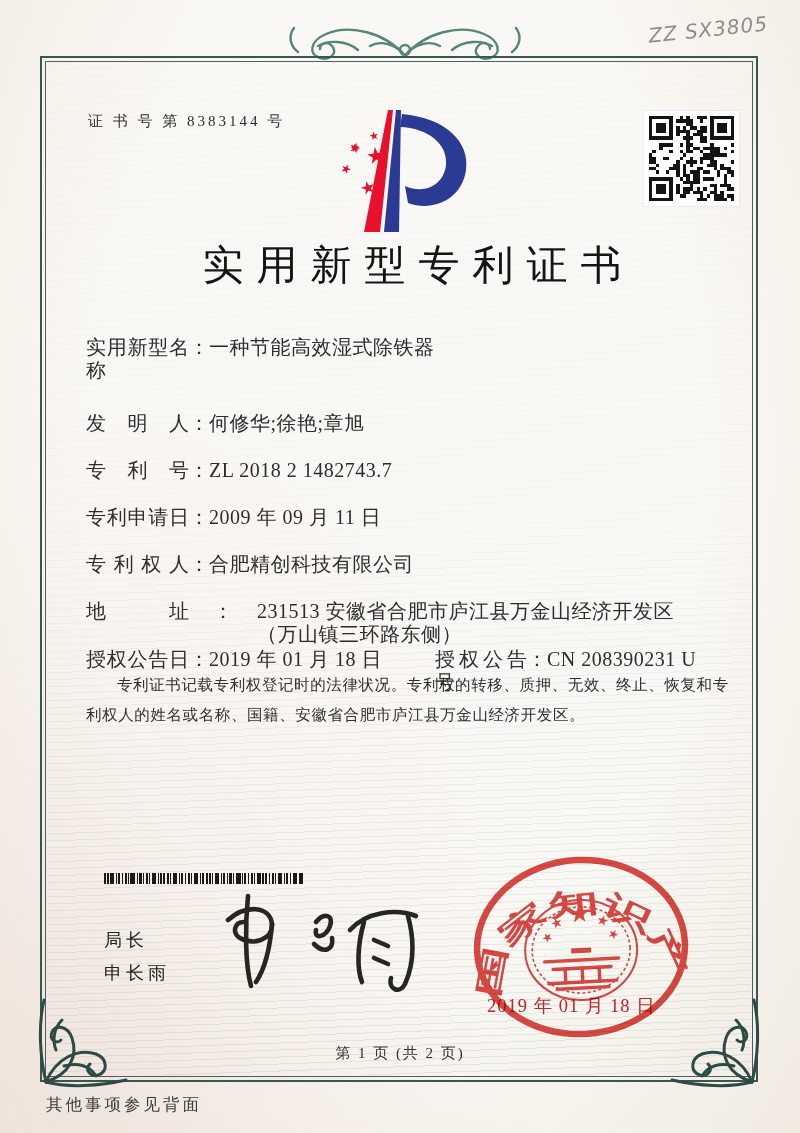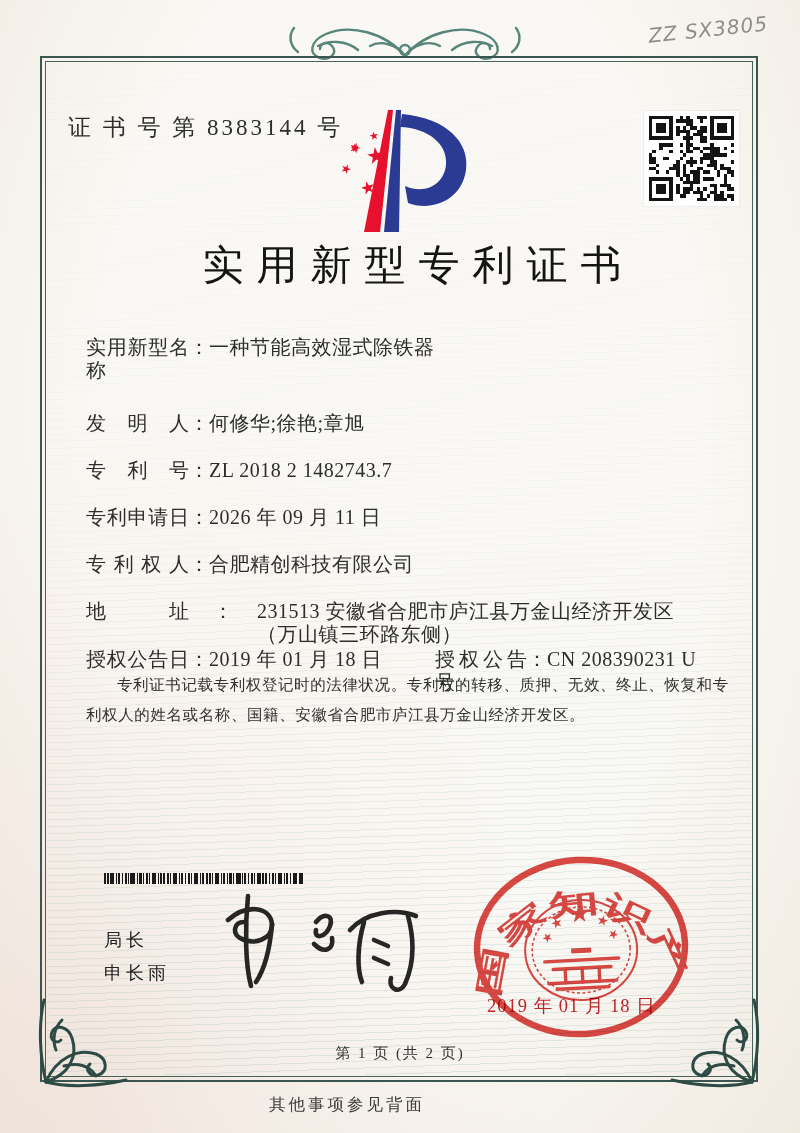--- a/index.html
+++ b/index.html
@@ -37,22 +37,22 @@
   }
   .ornament{ position:absolute; pointer-events:none; }
   
   .handwritten{
     position:absolute; left:648px; top:16px; width:150px;
     font-family:"DejaVu Sans","Liberation Sans",sans-serif;
     font-style:italic; font-size:20px; letter-spacing:1px;
     color:#8f8d8a; transform:rotate(-6deg);
   }
   .cert-no{
-    position:absolute; left:68px; top:112px;
-    font-size:23px; letter-spacing:3px; color:#2e2e2e;
+    position:absolute; left:88px; top:112px;
+    font-size:15px; letter-spacing:3px; color:#2e2e2e;
   }
   .logo{ position:absolute; left:322px; top:106px; width:158px; height:128px; }
   .qr{
     position:absolute; left:644px; top:111px; width:95px; height:95px;
     background:#fff; padding:5px; box-shadow:0 0 0 1px rgba(0,0,0,.04);
   }
   .qr svg{ width:100%; height:100%; display:block; }
   .title{
     position:absolute; left:12px; top:238px; width:800px;
     text-align:center; font-size:41px; letter-spacing:13px;
@@ -97,21 +97,21 @@
   .seal-date{
     position:absolute; left:487px; top:993px; width:170px;
     font-size:18.5px; color:#c4272b; letter-spacing:1px; white-space:nowrap;
     mix-blend-mode:multiply;
   }
   .page-num{
     position:absolute; left:0; top:1044px; width:800px; text-align:center;
     font-size:15px; letter-spacing:2px; color:#333;
   }
   .back-note{
-    position:absolute; left:0; top:1094px; width:648px; text-align:center;
+    position:absolute; left:0; top:1094px; width:648px; 
     font-size:16.5px; letter-spacing:3px; color:#3a3a3a;padding-left:46px;
   }
 </style>
 </head>
 <body>
 
 <div class="page">
 
   <div class="handwritten">ZZ SX3805</div>
 
@@ -397,21 +397,21 @@
       <span class="fvalue">何修华;徐艳;章旭</span>
     </div>
     <div class="row">
       <span class="flabel">专利号</span>
         <span class="colon">：</span>
       <span class="fvalue">ZL 2018 2 1482743.7</span>
     </div>
     <div class="row">
       <span class="flabel">专利申请日</span>
         <span class="colon">：</span>
-      <span class="fvalue">2026 年 09 月 11 日</span>
+      <span class="fvalue">2009 年 09 月 11 日</span>
     </div>
     <div class="row">
       <span class="flabel">专利权人</span>
         <span class="colon">：</span>
       <span class="fvalue">合肥精创科技有限公司</span>
     </div>
     <div class="row gap-xs">
       <span class="flabel">地址</span>
         <span class="colon">：</span>
       <span class="fvalue narrow">231513 安徽省合肥市庐江县万金山经济开发区（万山镇三环路东侧）</span>

